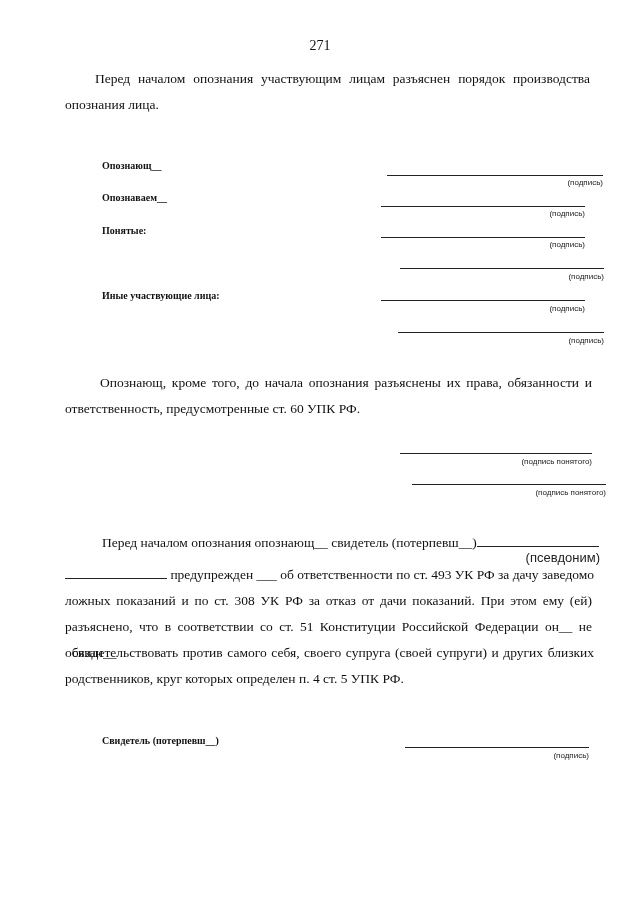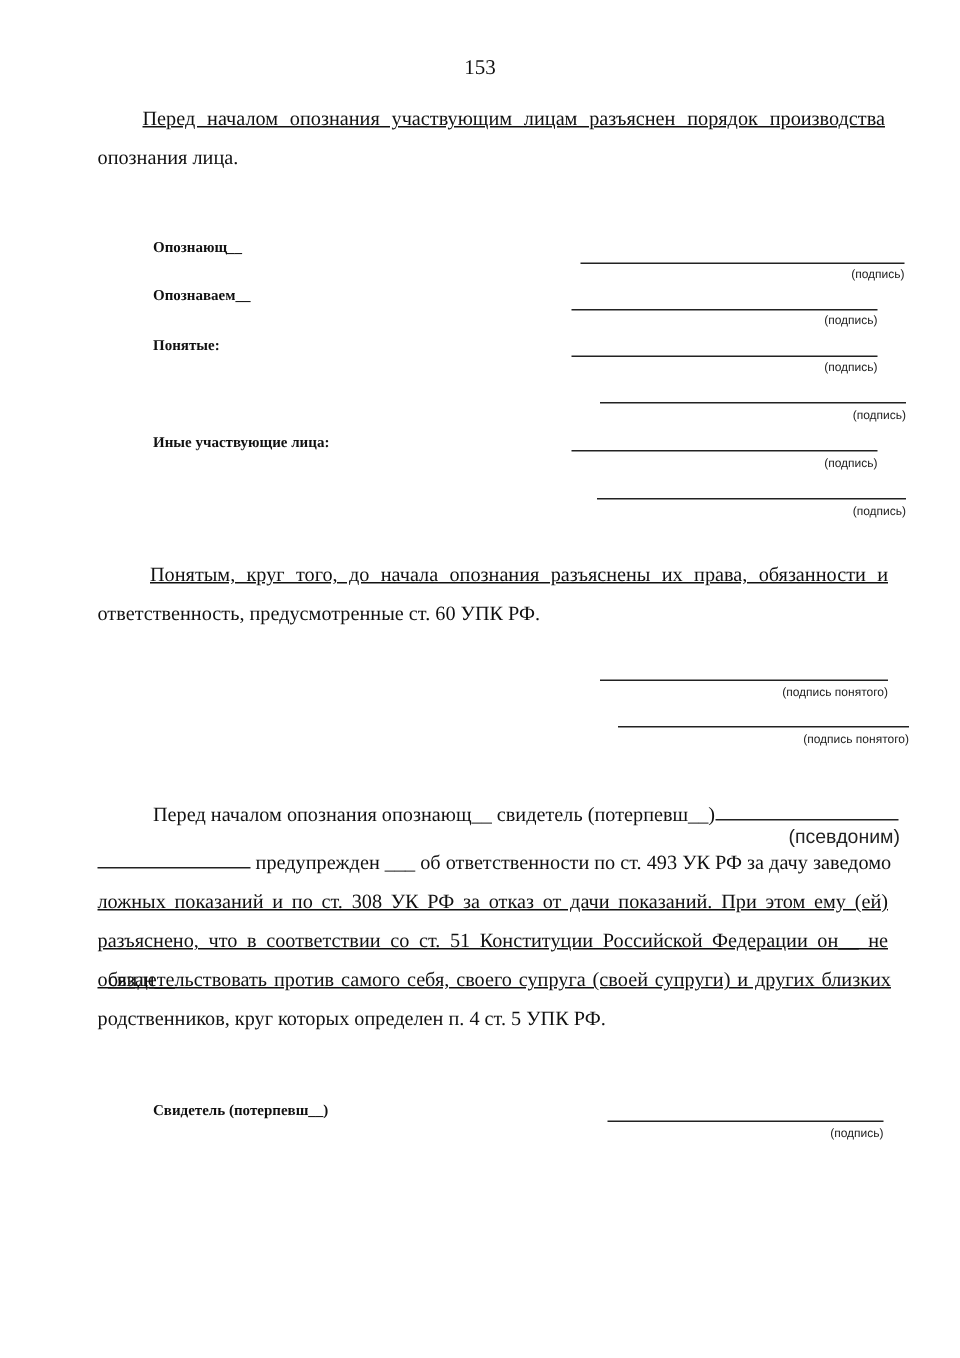--- a/index.html
+++ b/index.html
@@ -4,30 +4,30 @@
   <style>
     html, body { margin: 0; padding: 0; background: #ffffff; }
     body {
       width: 640px; height: 905px; position: relative; overflow: hidden;
       font-family: "Liberation Serif", "DejaVu Serif", serif;
       color: #111;
     }
     .abs { position: absolute; white-space: nowrap; }
     .page-num { left: 0; width: 640px; top: 38px; text-align: center; font-size: 14px; }
     .para { font-size: 13.5px; line-height: 26px; }
-    .just { text-align: justify; text-align-last: justify; white-space: normal; text-decoration: underline; }
+    .just { text-align: justify; text-align-last: justify; white-space: normal; }
     .label-bold { font-weight: bold; font-size: 10px; }
     .sigline { border-top: 1px solid #222; height: 0; }
     .sigcap { font-family: "Liberation Sans", "DejaVu Sans", sans-serif; font-size: 8px; text-align: right; color: #222; }
     .uline { display: inline-block; border-bottom: 1px solid #222; height: 11px; vertical-align: baseline; }
   </style>
 </head>
 <body>
 
-<div class="abs page-num">153</div>
+<div class="abs page-num">271</div>
 
 <div class="abs para just" style="left:65px; top:66px; width:525px; text-indent:30px;">Перед    началом    опознания  участвующим  лицам  разъяснен порядок производства</div>
 <div class="abs para" style="left:65px; top:92px;">опознания  лица.</div>
 
 <div class="abs label-bold" style="left:102px; top:160px;">Опознающ__</div>
 <div class="abs sigline" style="left:387px; top:175px; width:216px;"></div>
 <div class="abs sigcap" style="left:387px; top:178px; width:216px;">(подпись)</div>
 
 <div class="abs label-bold" style="left:102px; top:192px;">Опознаваем__</div>
 <div class="abs sigline" style="left:381px; top:206px; width:204px;"></div>
@@ -40,21 +40,21 @@
 <div class="abs sigline" style="left:400px; top:268px; width:204px;"></div>
 <div class="abs sigcap" style="left:400px; top:272px; width:204px;">(подпись)</div>
 
 <div class="abs label-bold" style="left:102px; top:290px;">Иные участвующие лица:</div>
 <div class="abs sigline" style="left:381px; top:300px; width:204px;"></div>
 <div class="abs sigcap" style="left:381px; top:304px; width:204px;">(подпись)</div>
 
 <div class="abs sigline" style="left:398px; top:332px; width:206px;"></div>
 <div class="abs sigcap" style="left:398px; top:336px; width:206px;">(подпись)</div>
 
-<div class="abs para just" style="left:65px; top:370px; width:527px; text-indent:35px;">Понятым,  круг  того,  до  начала  опознания  разъяснены  их  права,  обязанности  и</div>
+<div class="abs para just" style="left:65px; top:370px; width:527px; text-indent:35px;">Опознающ,  кроме  того,  до  начала  опознания  разъяснены  их  права,  обязанности  и</div>
 <div class="abs para" style="left:65px; top:396px;">ответственность, предусмотренные ст. 60 УПК РФ.</div>
 
 <div class="abs sigline" style="left:400px; top:453px; width:192px;"></div>
 <div class="abs sigcap" style="left:400px; top:457px; width:192px;">(подпись понятого)</div>
 
 <div class="abs sigline" style="left:412px; top:484px; width:194px;"></div>
 <div class="abs sigcap" style="left:412px; top:488px; width:194px;">(подпись понятого)</div>
 
 <div class="abs para" style="left:102px; top:530px;">
   <span>Перед  началом  опознания  опознающ__  свидетель (потерпевш__)</span><span class="uline" style="width:122px;"></span>

